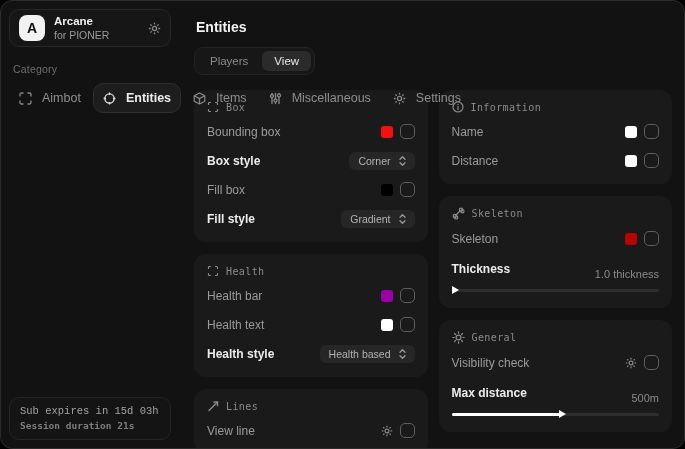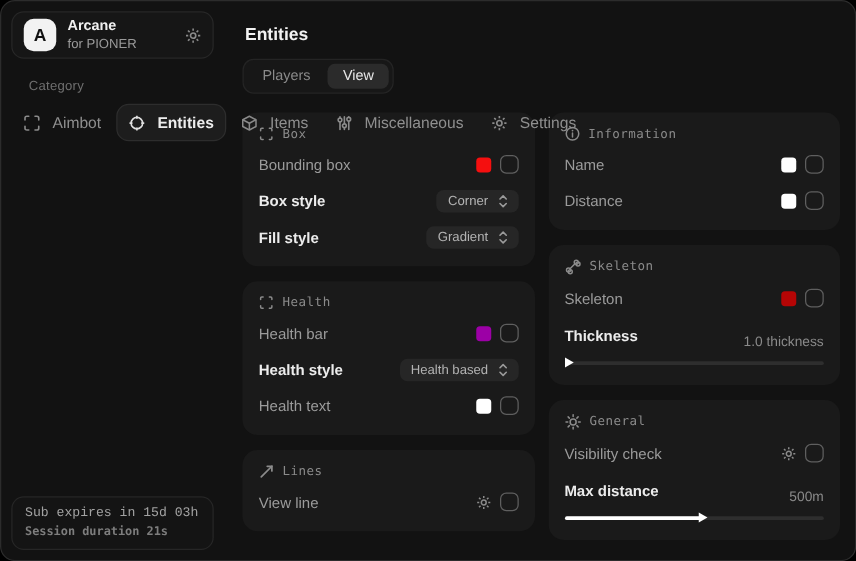--- a/index.html
+++ b/index.html
@@ -23,21 +23,21 @@
   }
   .logo {
     width:26px; height:26px; border-radius:8px; background:#f2f2f2;
     color:#111; font-weight:bold; font-size:14px;
     display:flex; align-items:center; justify-content:center;
   }
   .sb-title-wrap { flex:1; line-height:1.15; }
   .sb-title { font-size:11.5px; font-weight:bold; color:#f0f0f0; }
   .sb-sub { font-size:10.5px; color:#9a9a9a; }
   .sb-gear { color:#8a8a8a; display:flex; }
-  .cat-label { font-size:10.5px; color:#6f6f6f; margin:16px 6px 8px 14px; letter-spacing:0.2px; }
+  .cat-label { font-size:10.5px; color:#6f6f6f; margin:16px 6px 8px 4px; letter-spacing:0.2px; }
   .nav { display:flex; gap:2px; }
   .nav-item {
     display:flex; align-items:center; gap:10px;
     padding:7px 9px; border-radius:10px; border:1px solid transparent;
     color:#8f8f8f; font-size:12.5px; cursor:pointer;
   }
   .nav-item .nav-ic { display:flex; color:#8a8a8a; }
   .nav-item.active {
     background:#1d1d1d; border-color:#2d2d2d; color:#ededed; font-weight:bold;
   }
@@ -277,20 +277,27 @@
             <span class="dropdown">
               <span class="dd-val">Corner</span>
               <span class="dd-ic">
                 <svg width="11" height="12" viewBox="0 0 11 12">
                     <use href="#ic-unfold"></use>
                   </svg>
                 </span>
             </span>
           </div>
           <div class="row">
+            <span class="lbl">Fill box</span>
+            <span class="ctrls">
+              <span class="swatch" style="background: rgb(0, 0, 0);"></span>
+              <span class="checkbox"></span>
+            </span>
+          </div>
+          <div class="row">
             <span class="lbl strong">Fill style</span>
             <span class="dropdown">
               <span class="dd-val">Gradient</span>
               <span class="dd-ic">
                 <svg width="11" height="12" viewBox="0 0 11 12">
                     <use href="#ic-unfold"></use>
                   </svg>
                 </span>
             </span>
           </div>
@@ -306,37 +313,37 @@
             <span>Health</span>
           </div>
           <div class="row">
             <span class="lbl">Health bar</span>
             <span class="ctrls">
               <span class="swatch" style="background: rgb(156, 0, 166);"></span>
               <span class="checkbox"></span>
             </span>
           </div>
           <div class="row">
+            <span class="lbl">Health text</span>
+            <span class="ctrls">
+              <span class="swatch" style="background: rgb(255, 255, 255);"></span>
+              <span class="checkbox"></span>
+            </span>
+          </div>
+          <div class="row">
             <span class="lbl strong">Health style</span>
             <span class="dropdown">
               <span class="dd-val">Health based</span>
               <span class="dd-ic">
                 <svg width="11" height="12" viewBox="0 0 11 12">
                     <use href="#ic-unfold"></use>
                   </svg>
                 </span>
             </span>
           </div>
-          <div class="row">
-            <span class="lbl">Health text</span>
-            <span class="ctrls">
-              <span class="swatch" style="background: rgb(255, 255, 255);"></span>
-              <span class="checkbox"></span>
-            </span>
-          </div>
         </div>
 
         <div class="card">
           <div class="card-head">
             <span class="hd-ic">
               <svg width="12" height="12" viewBox="0 0 12 12">
                   <use href="#ic-diagline"></use>
                 </svg>
               </span>
             <span>Lines</span>

